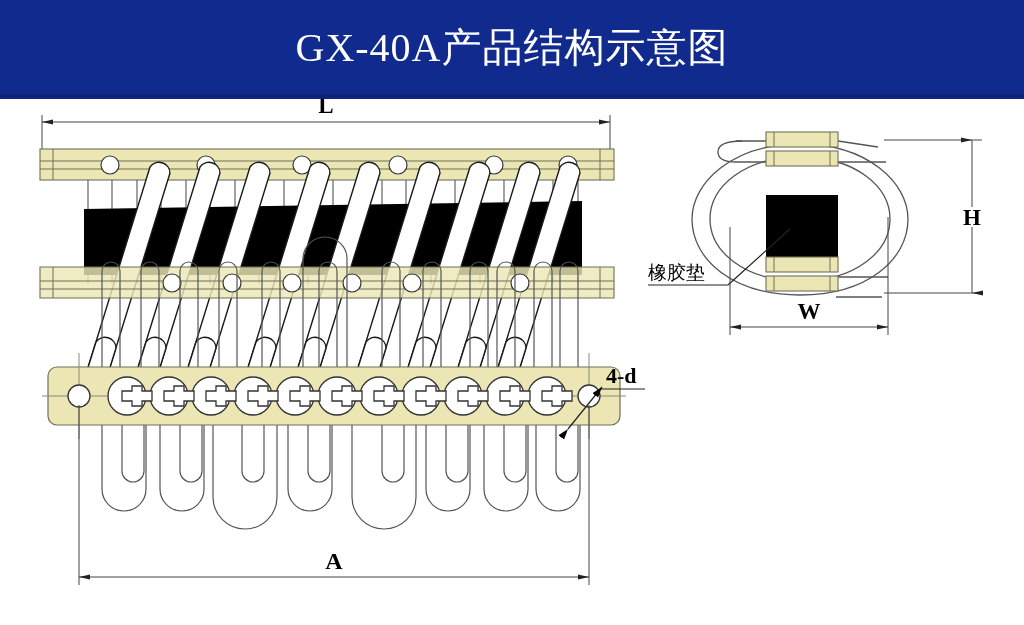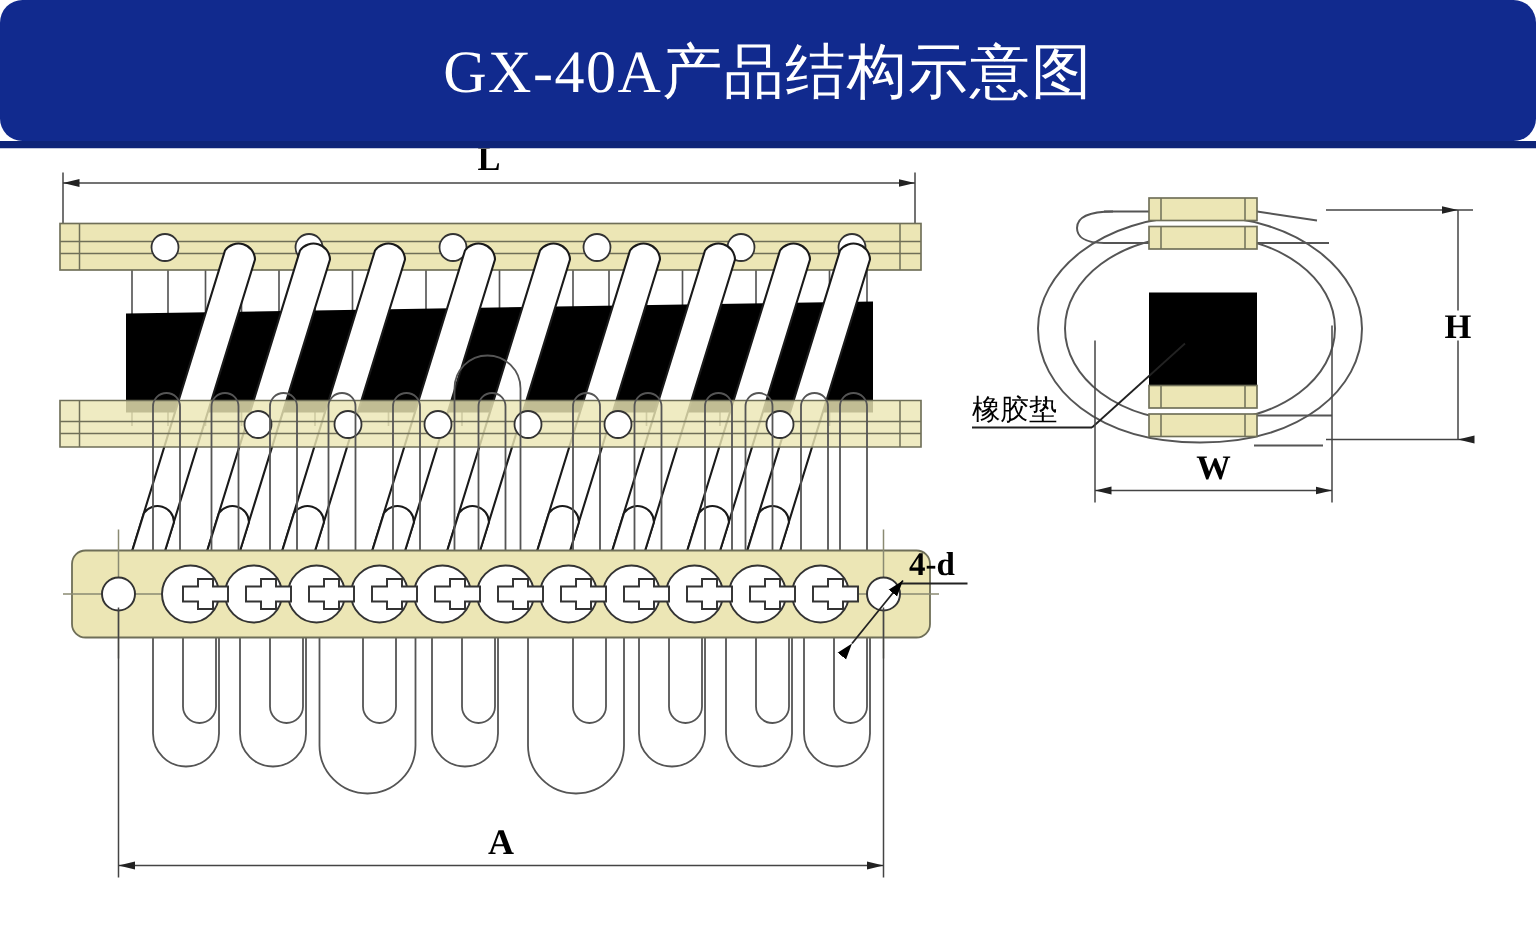--- a/index.html
+++ b/index.html
@@ -13,21 +13,20 @@
   #page {
     position: relative;
     width: 1024px; height: 625px;
     background: #ffffff;
   }
   
   #banner {
     position: absolute; left: 0; top: 0;
     width: 1024px; height: 94px;
     background: #112a8e;
-    border-radius: 15px;
   }
   #banner-title {
     position: absolute; left: 0; top: 0;
     width: 1024px; height: 94px;
     display: flex; align-items: center; justify-content: center;
     color: #ffffff;
     font-family: "Liberation Serif", "DejaVu Serif", serif;
     font-size: 40px;
     font-weight: 400;
     letter-spacing: 1px;

